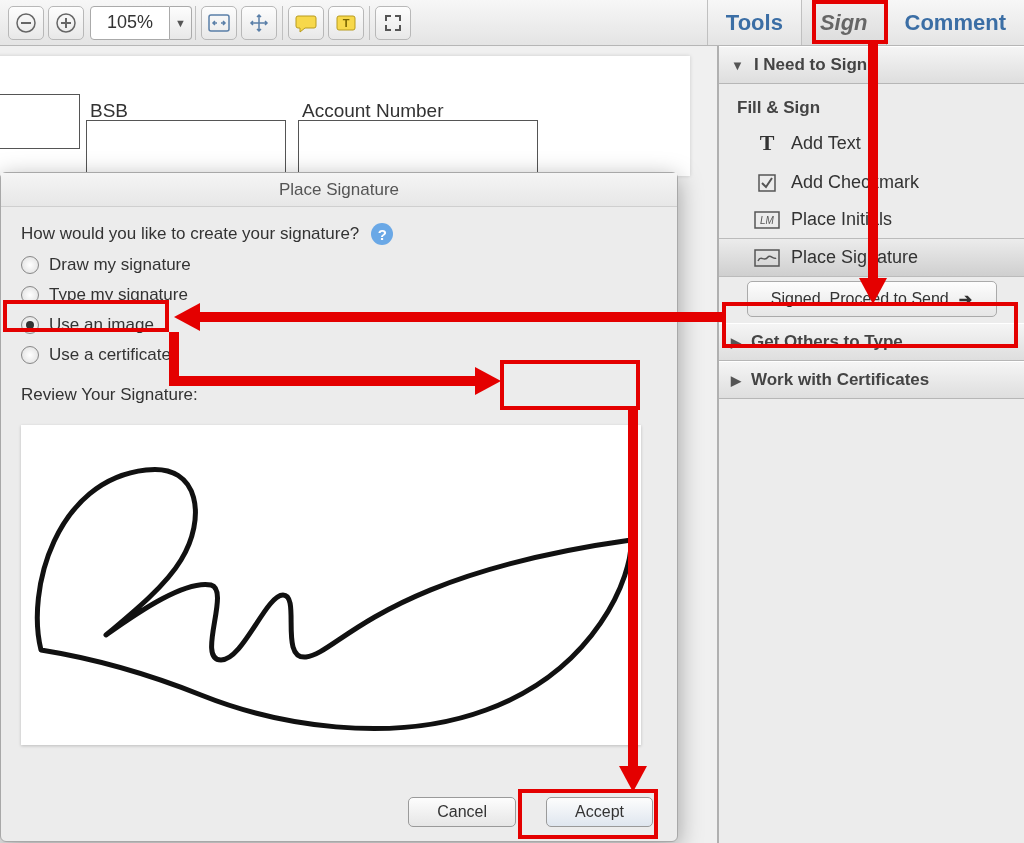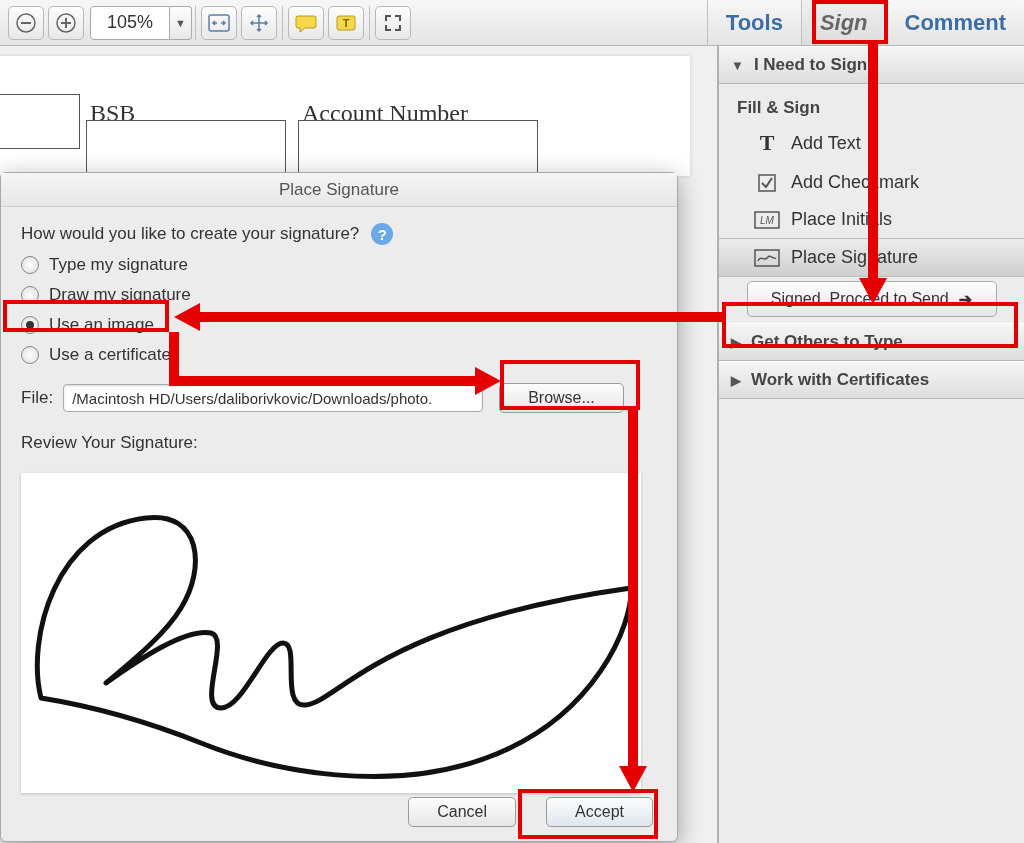--- a/index.html
+++ b/index.html
@@ -42,21 +42,21 @@
     position:absolute; left:0; top:46px; width:718px; bottom:0;
     background:#f0f0f0; border-right:1px solid #b0b0b0;
   }
   .doc-page {
     position:absolute; left:-30px; top:10px; width:720px; height:120px;
     background:#fff; box-shadow:0 0 4px rgba(0,0,0,.15);
   }
   .field-box {
     position:absolute; height:55px; border:1px solid #555; background:#fff;
   }
-  .field-lbl { position:absolute; font-size:24px; color:#333;font-family:Liberation Serif, serif; }
+  .field-lbl { position:absolute; font-size:19px; color:#333; }
 
   
   .side-panel {
     position:absolute; right:0; top:46px; width:306px; bottom:0;
     background:#ececec; border-left:1px solid #b0b0b0;
   }
   .acc-header {
     height:38px; background:linear-gradient(#f5f5f5,#dedede);
     border-top:1px solid #fff; border-bottom:1px solid #b6b6b6;
     display:flex; align-items:center; padding:0 12px;
@@ -278,40 +278,35 @@
 <div class="dialog">
   <div class="dlg-title">Place Signature</div>
   <div class="dlg-body">
     <div class="q-row">
       <span>How would you like to create your signature?</span>
       <span class="help-badge">?</span>
     </div>
 
     <div class="radio-row">
       <span class="radio"></span>
-      <span>Type my signature</span>
+      <span>Draw my signature</span>
     </div>
     <div class="radio-row">
       <span class="radio"></span>
-      <span>Draw my signature</span>
+      <span>Type my signature</span>
     </div>
     <div class="radio-row">
       <span class="radio checked"></span>
       <span>Use an image</span>
     </div>
     <div class="radio-row">
       <span class="radio"></span>
       <span>Use a certificate</span>
     </div>
 
-    <div class="file-row">
-      <span class="file-lbl">File:</span>
-      <span class="file-field">/Macintosh HD/Users/daliborivkovic/Downloads/photo.</span>
-      <span class="browse-btn">Browse...</span>
-    </div>
 
     <div style="margin-top:20px;">Review Your Signature:</div>
 
     <div class="sig-preview">
       <svg viewBox="0 0 620 320" width="620" height="320">
         <path d="M20 225
                  C 5 165, 35 55, 125 45
                  C 180 38, 185 95, 160 135
                  C 145 160, 115 185, 85 210
                  C 120 185, 165 155, 190 160

